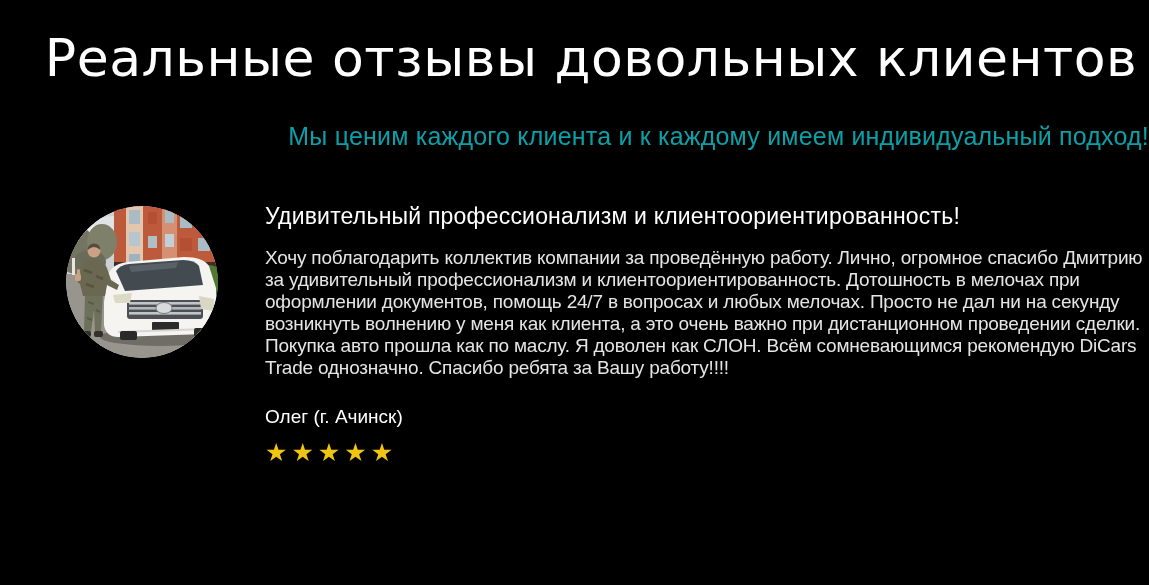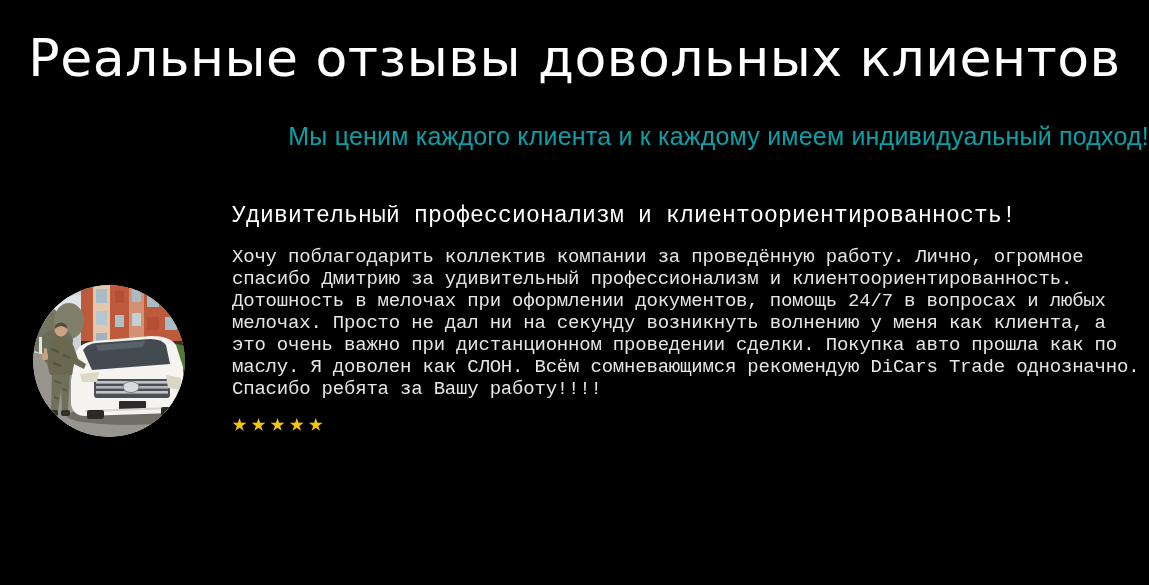--- a/index.html
+++ b/index.html
@@ -5,20 +5,21 @@
   * { margin: 0; padding: 0; box-sizing: border-box; }
   html, body { background: #000; }
   .page {
     position: relative;
     width: 1149px;
     height: 585px;
     background: #000;
     overflow: hidden;
     font-family: "Liberation Sans", sans-serif;
     color: #fff;
+    padding-left: 33px;
   }
   .page-title {
     padding-top: 22px;
     text-align: center;
     font-family: "DejaVu Sans", "Liberation Sans", sans-serif;
     font-weight: 400;
     font-size: 52px;
     line-height: 1.4;
     color: #ffffff;
     letter-spacing: 0.5px;
@@ -26,23 +27,22 @@
   .section-subtitle {
     margin-top: 27px;
     text-align: right;
     font-size: 25px;
     font-weight: 400;
     color: #0ba0a8;
     letter-spacing: 0.2px;
   }
   .review-card {
     display: flex;
-    align-items: flex-end;
+    align-items: flex-start;
     margin: 52px 0 4px 33px;
-    font-family: Liberation Mono, monospace;
   }
   .avatar-wrap {
     flex: 0 0 auto;
     width: 152px;
     height: 152px;
     border-radius: 50%;
     overflow: hidden;
     margin-top: 3px;
   }
   .avatar-wrap svg { display: block; width: 152px; height: 152px; }
@@ -180,18 +180,19 @@
           </g>
         </g>
       </svg>
     </div>
 
     <div class="review-content">
       <div class="review-title">Удивительный профессионализм и клиентоориентированность!</div>
 
       <div class="review-body">Хочу поблагодарить коллектив компании за проведённую работу. Лично, огромное спасибо Дмитрию за удивительный профессионализм и клиентоориентированность. Дотошность в мелочах при оформлении документов, помощь 24/7 в вопросах и любых мелочах. Просто не дал ни на секунду возникнуть волнению у меня как клиента, а это очень важно при дистанционном проведении сделки. Покупка авто прошла как по маслу. Я доволен как СЛОН. Всём сомневающимся рекомендую DiCars Trade однозначно. Спасибо ребята за Вашу работу!!!!</div>
 
+      <div class="reviewer-name">Олег (г. Ачинск)</div>
 
       <div class="rating-stars" aria-label="rating">★★★★★</div>
     </div>
   </div>
 
 </div>
 
 </body></html>

